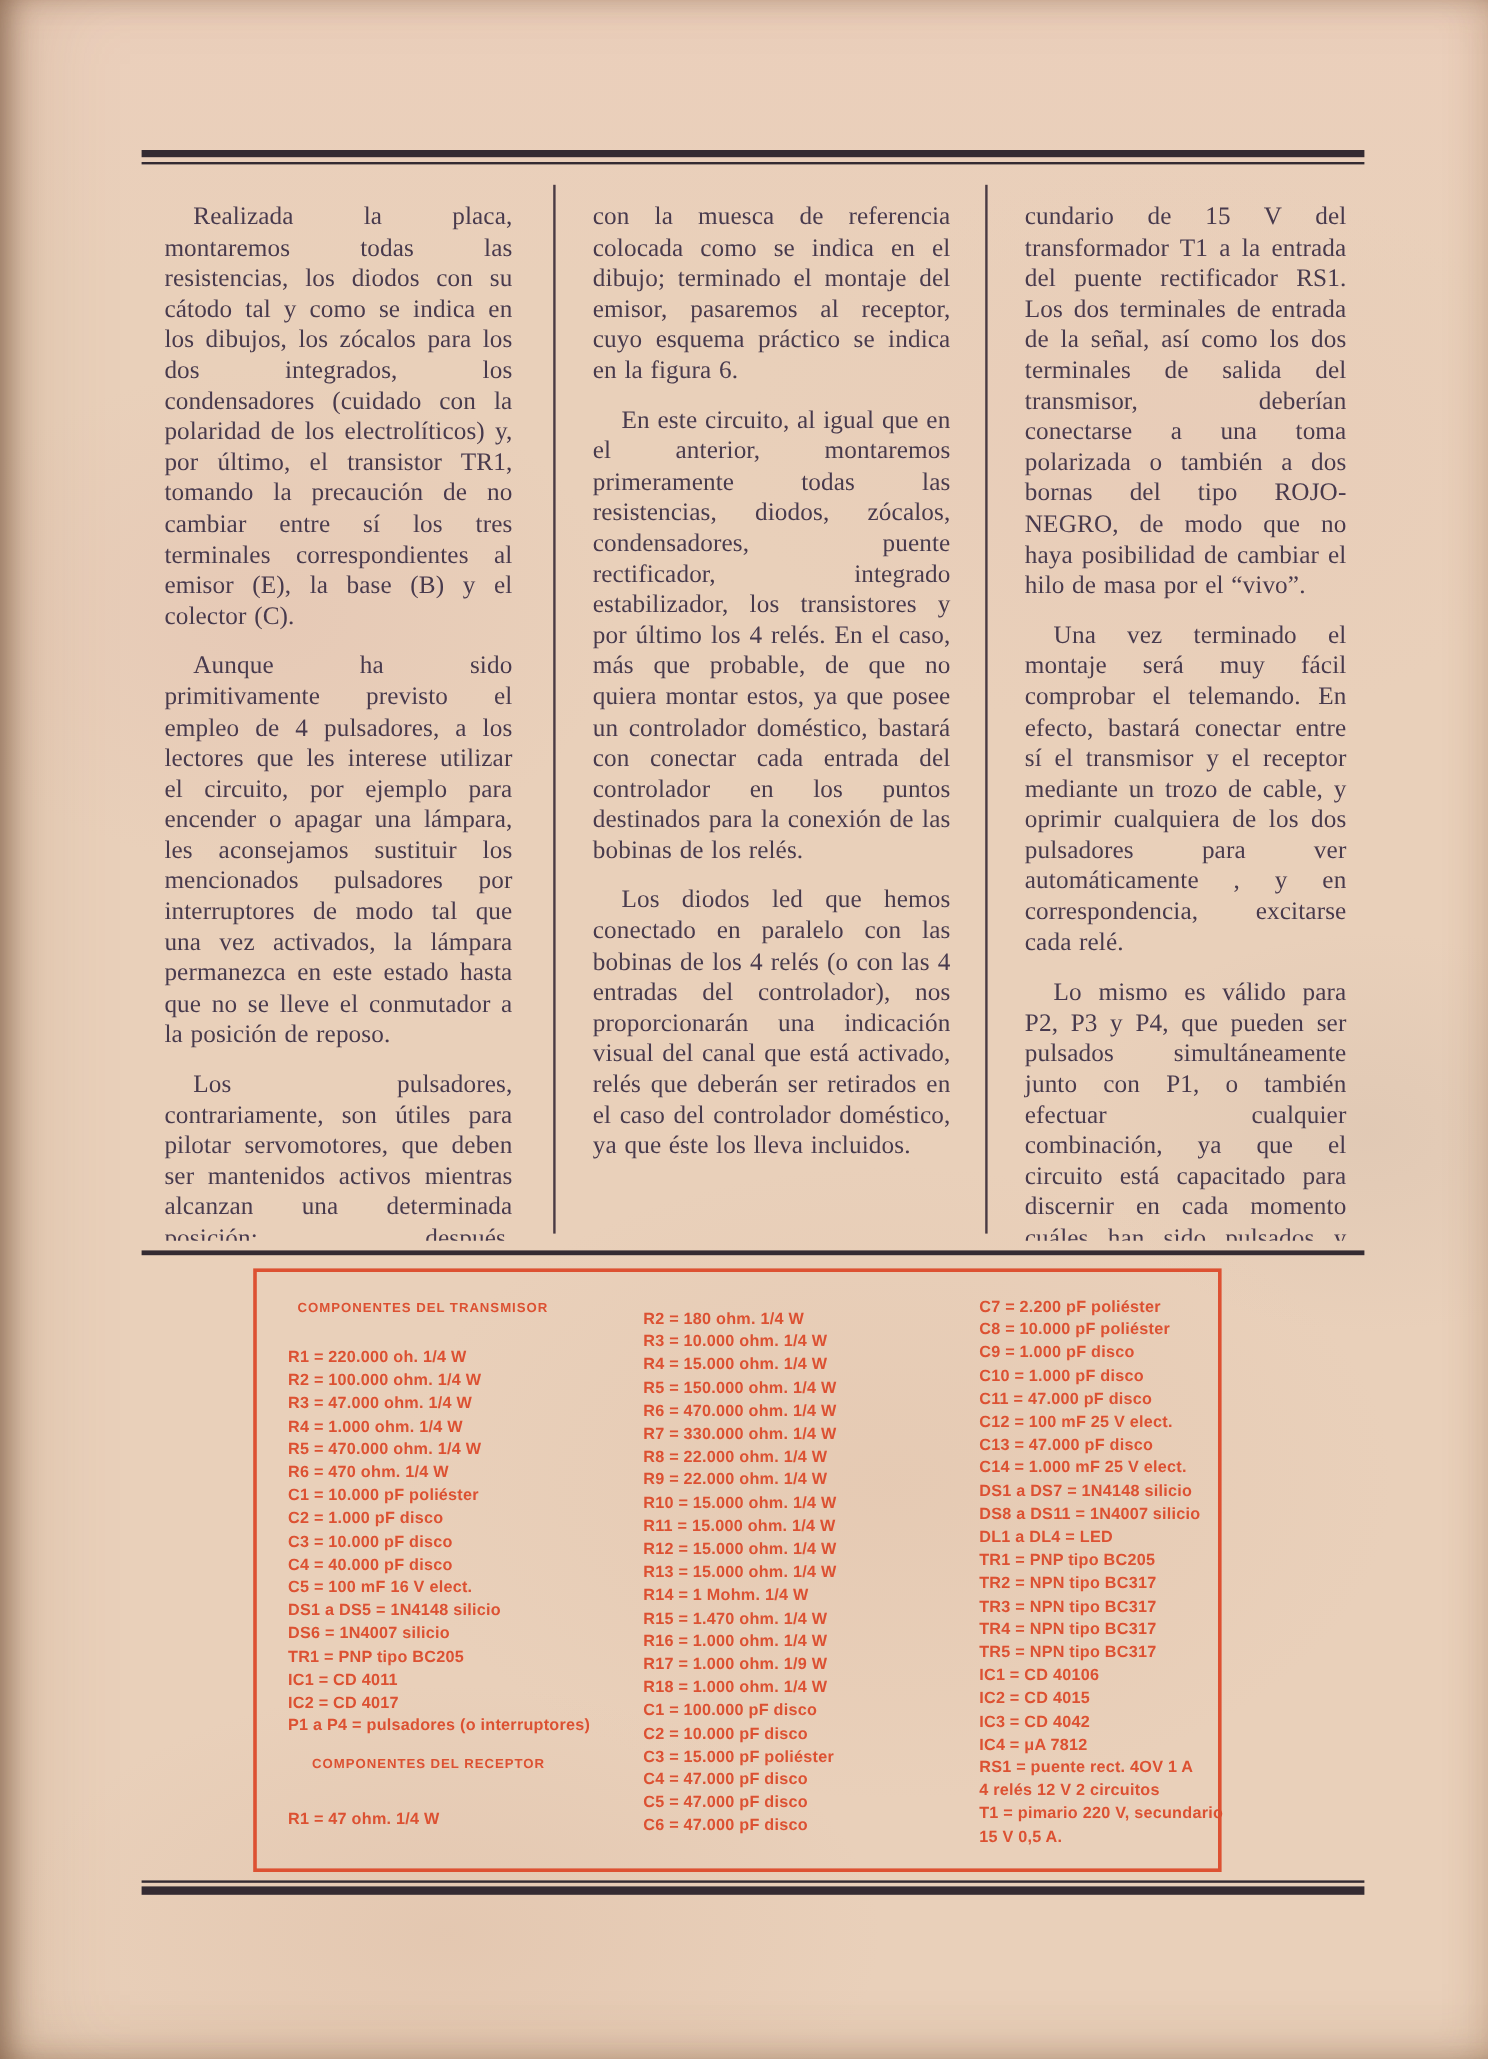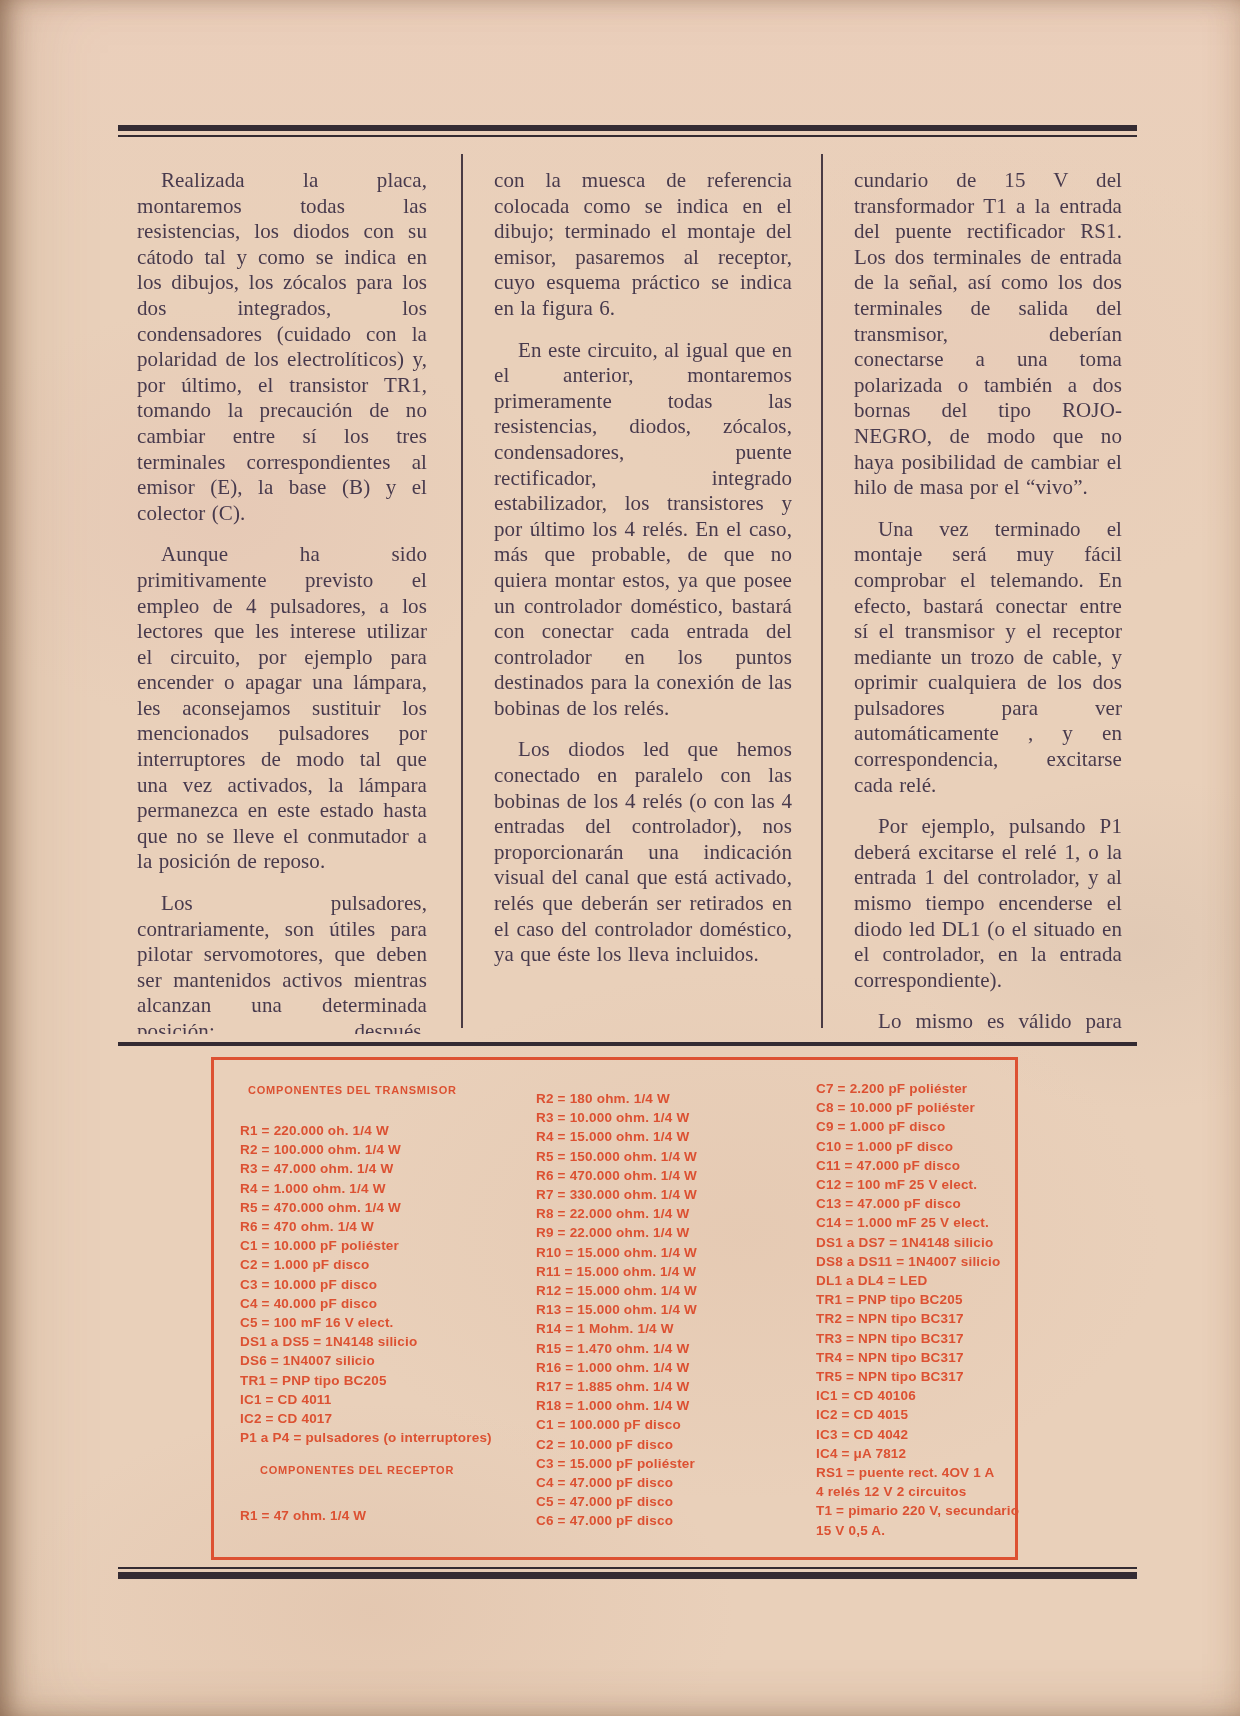--- a/index.html
+++ b/index.html
@@ -77,21 +77,20 @@
       <p class="para cont">con la muesca de referencia colocada como se indica en el dibujo; terminado el montaje del emisor, pasaremos al receptor, cuyo esquema práctico se indica en la figura 6.</p>
       <p class="para">En este circuito, al igual que en el anterior, montaremos primeramente todas las resistencias, diodos, zócalos, condensadores, puente rectificador, integrado estabilizador, los transistores y por último los 4 relés. En el caso, más que probable, de que no quiera montar estos, ya que posee un controlador doméstico, bastará con conectar cada entrada del controlador en los puntos destinados para la conexión de las bobinas de los relés.</p>
       <p class="para">Los diodos led que hemos conectado en paralelo con las bobinas de los 4 relés (o con las 4 entradas del controlador), nos proporcionarán una indicación visual del canal que está activado, relés que deberán ser retirados en el caso del controlador doméstico, ya que éste los lleva incluidos.</p>
     </div>
 
   <div class="vdiv" style="left:821px;"></div>
 
   <div class="acol" style="left:838px;width:300px;">
       <p class="para cont">cundario de 15 V del transformador T1 a la entrada del puente rectificador RS1. Los dos terminales de entrada de la señal, así como los dos terminales de salida del transmisor, deberían conectarse a una toma polarizada o también a dos bornas del tipo ROJO-NEGRO, de modo que no haya posibilidad de cambiar el hilo de masa por el “vivo”.</p>
       <p class="para">Una vez terminado el montaje será muy fácil comprobar el telemando. En efecto, bastará conectar entre sí el transmisor y el receptor mediante un trozo de cable, y oprimir cualquiera de los dos pulsadores para ver automáticamente , y en correspondencia, excitarse cada relé.</p>
-      <p class="para">Por ejemplo, pulsando P1 deberá excitarse el relé 1, o la entrada 1 del controlador, y al mismo tiempo encenderse el diodo led DL1 (o el situado en el controlador, en la entrada correspondiente).</p>
       <p class="para">Lo mismo es válido para P2, P3 y P4, que pueden ser pulsados simultáneamente junto con P1, o también efectuar cualquier combinación, ya que el circuito está capacitado para discernir en cada momento cuáles han sido pulsados y cuáles no.</p>
     </div>
 
   <div class="rule" style="left:118px;top:1042px;width:1019px;height:4px;"></div>
 
   <div class="cbox">
 
     <div class="bhead bh-trans">COMPONENTES DEL TRANSMISOR</div>
 
     <div class="blist bl-trans">
@@ -129,21 +128,21 @@
         <div class="bitem">R7 = 330.000 ohm. 1/4 W</div>
         <div class="bitem">R8 = 22.000 ohm. 1/4 W</div>
         <div class="bitem">R9 = 22.000 ohm. 1/4 W</div>
         <div class="bitem">R10 = 15.000 ohm. 1/4 W</div>
         <div class="bitem">R11 = 15.000 ohm. 1/4 W</div>
         <div class="bitem">R12 = 15.000 ohm. 1/4 W</div>
         <div class="bitem">R13 = 15.000 ohm. 1/4 W</div>
         <div class="bitem">R14 = 1 Mohm. 1/4 W</div>
         <div class="bitem">R15 = 1.470 ohm. 1/4 W</div>
         <div class="bitem">R16 = 1.000 ohm. 1/4 W</div>
-        <div class="bitem">R17 = 1.885 ohm. 1/4 W</div>
+        <div class="bitem">R17 = 1.000 ohm. 1/9 W</div>
         <div class="bitem">R18 = 1.000 ohm. 1/4 W</div>
         <div class="bitem">C1 = 100.000 pF disco</div>
         <div class="bitem">C2 = 10.000 pF disco</div>
         <div class="bitem">C3 = 15.000 pF poliéster</div>
         <div class="bitem">C4 = 47.000 pF disco</div>
         <div class="bitem">C5 = 47.000 pF disco</div>
         <div class="bitem">C6 = 47.000 pF disco</div>
       </div>
 
     <div class="blist bl-col3">

